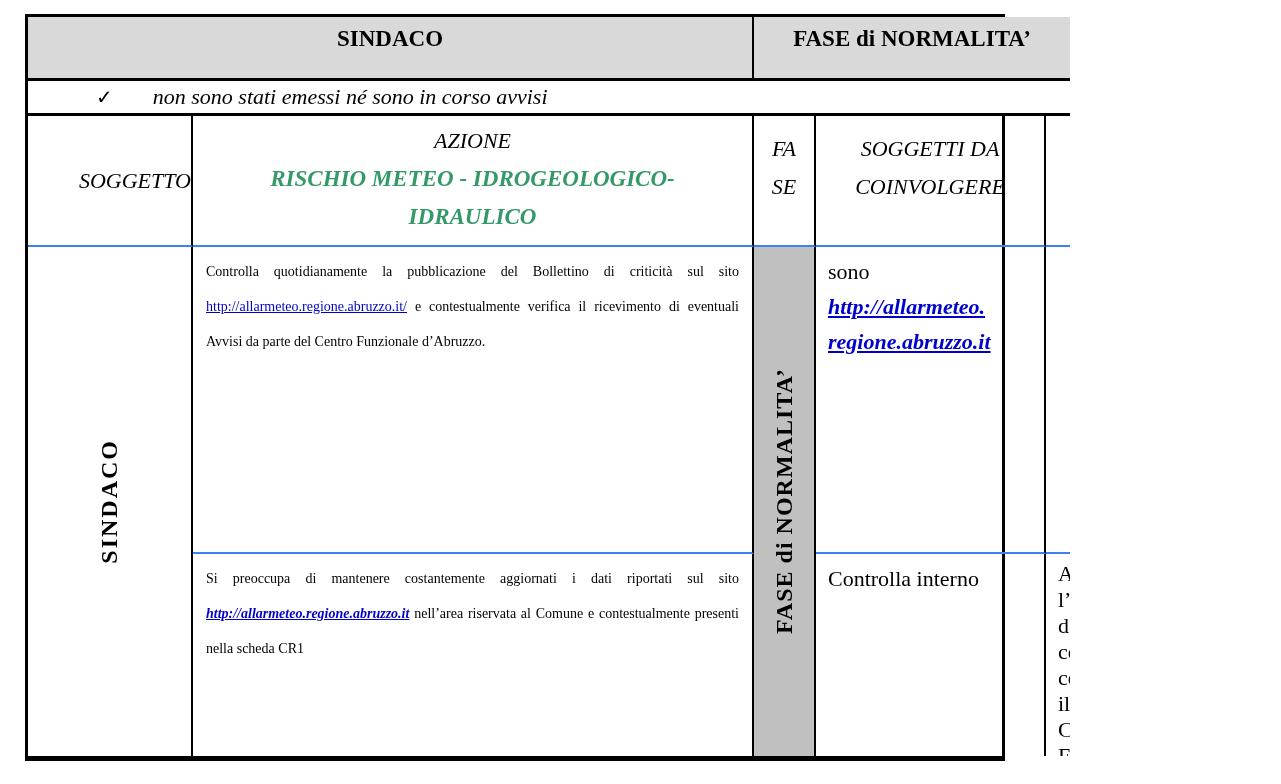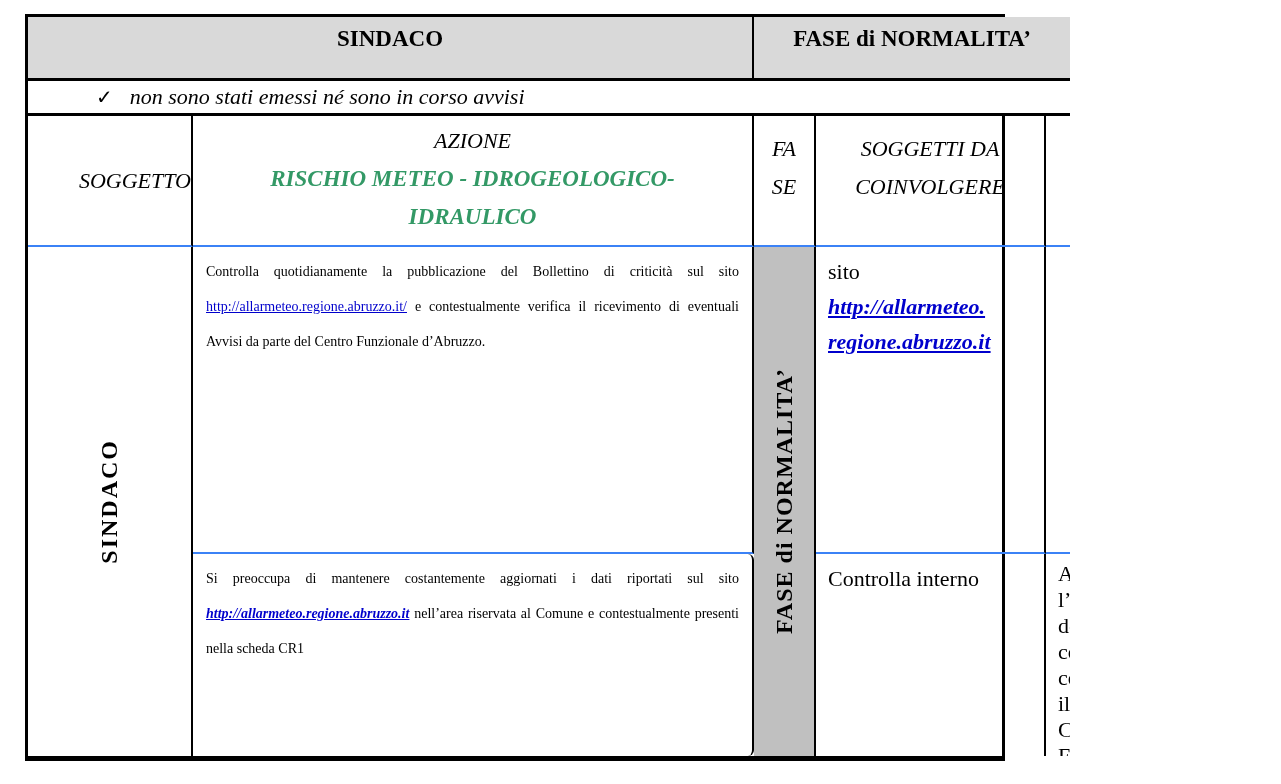--- a/index.html
+++ b/index.html
@@ -29,40 +29,40 @@
   .hdr-left{grid-column:1/3;grid-row:1;}
   .hdr-right{grid-column:3/6;grid-row:1;}
 
   
   .note{
     grid-column:1/6;grid-row:2;background:#fff;
     display:flex;align-items:center;
     font-style:italic;font-size:22px;
   }
   .note .check{font-style:normal;font-size:20px;margin-left:68px;}
-  .note .note-text{margin-left:17px;}
+  .note .note-text{margin-left:40px;}
 
   
   .colhdr{font-style:italic;font-size:22px;}
   .ch-soggetto{grid-column:1;grid-row:3;display:flex;align-items:center;justify-content:flex-end;}
   .ch-azione{grid-column:2;grid-row:3;text-align:center;padding-top:6px;line-height:38px;}
   .ch-azione .risk{color:#339966;font-weight:bold;font-size:23px;}
   .ch-fase{grid-column:3;grid-row:3;text-align:center;padding-top:14px;line-height:38px;}
   .ch-soggetti{grid-column:4;grid-row:3;text-align:center;padding-top:14px;line-height:38px;}
   .ch-empty{grid-column:5;grid-row:3;}
 
   
   .b-sindaco{grid-column:1;grid-row:4/6;display:flex;align-items:center;justify-content:center;}
   .vert{
     writing-mode:vertical-rl;transform:rotate(180deg);
     font-weight:bold;white-space:nowrap;
   }
   .b-sindaco .vert{font-size:24px;letter-spacing:2px;}
   .b-az1{grid-column:2;grid-row:4;}
-  .b-az2{grid-column:2;grid-row:5;border-radius:6px;}
+  .b-az2{grid-column:2;grid-row:5;}
   .para{
     font-size:14px;line-height:35px;text-align:justify;
     padding:7px 13px 0 13px;
   }
   .b-fase{
     grid-column:3;grid-row:4/6;background:#c0c0c0;
     display:flex;align-items:center;justify-content:center;
   }
   .b-fase .vert{font-size:24px;letter-spacing:1px;}
   .b-sog1{grid-column:4;grid-row:4;font-size:22px;line-height:35px;padding:7px 12px 0 12px;}
@@ -123,21 +123,21 @@
       <div class="para">
         <span>Si preoccupa di mantenere costantemente aggiornati i dati riportati sul sito </span><a class="link2">http://allarmeteo.regione.abruzzo.it</a><span> nell’area riservata al Comune e contestualmente presenti nella scheda CR1</span>
       </div>
     </div>
 
     <div class="cell b-fase br">
       <span class="vert">FASE di NORMALITA’</span>
     </div>
 
     <div class="cell b-sog1 br bb">
-      <div>sito</div>
+      <div>sono</div>
       <a class="linkblock">http://allarmeteo.</a>
       <a class="linkblock">regione.abruzzo.it</a>
     </div>
 
     <div class="cell b-last1 bb"></div>
 
     <div class="cell b-sog2 br">
       <span>Controlla interno</span>
     </div>
 

